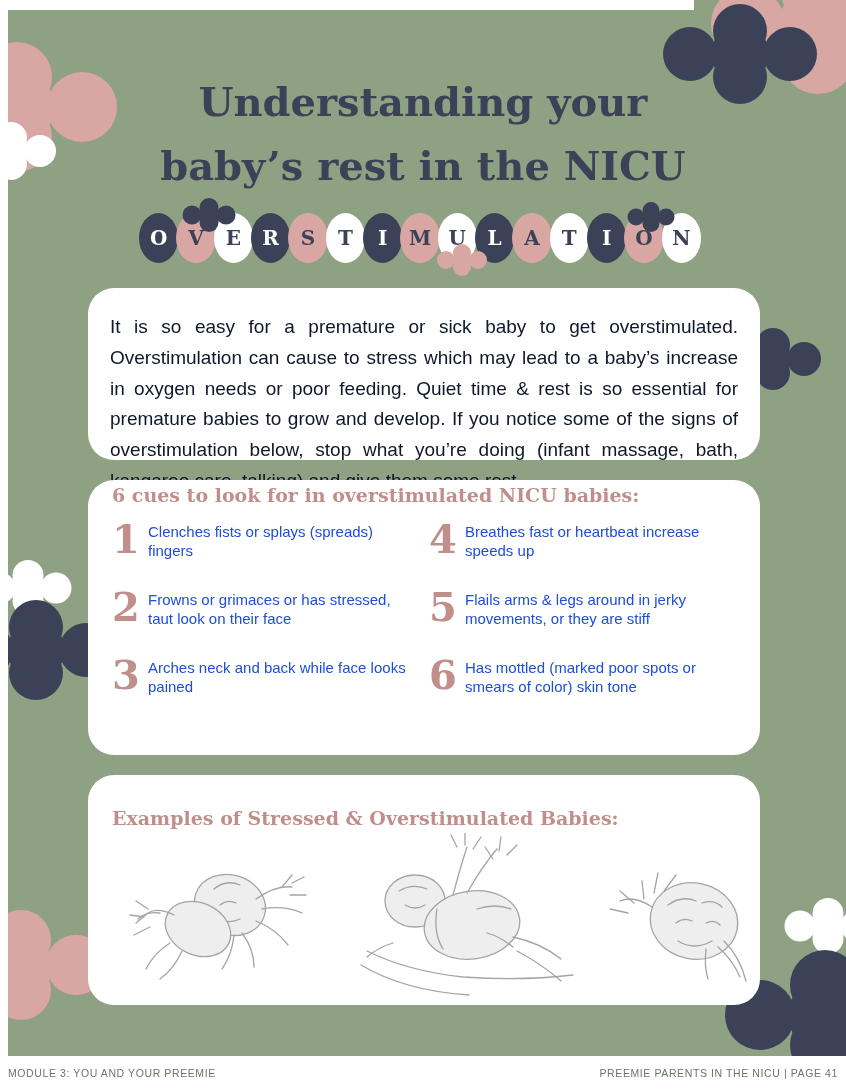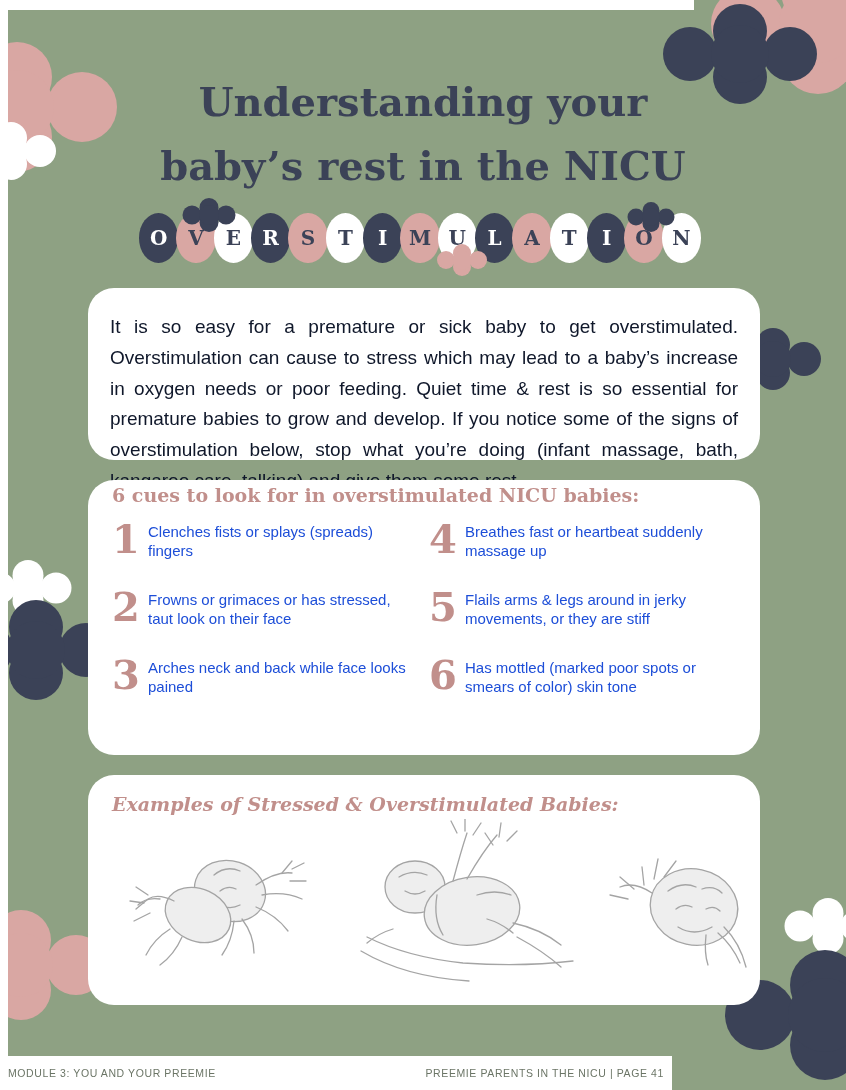--- a/index.html
+++ b/index.html
@@ -149,23 +149,22 @@
   .cue-text {
     font-family: "Liberation Sans", sans-serif;
     font-size: 15px;
     line-height: 1.28;
     color: #1d4ed8;
     padding-top: 2px;
   }
   #examples-card {
     left: 88px; top: 775px;
     width: 672px; height: 230px;
-    padding: 18px 24px;
+    padding: 32px 24px;
     box-sizing: border-box;
-    font-style: italic;
   }
   .examples-heading {
     font-family: "DejaVu Serif", serif;
     font-weight: bold;
     font-size: 19px;
     color: #c18f8b;
     margin: 0 0 4px 0;
   }
   .sketches {
     position: relative;
@@ -174,21 +173,21 @@
   }
   .sketch {
     position: absolute;
     opacity: 0.62;
   }
 
   
   .footer {
     position: absolute;
     left: 0; bottom: 0;
-    width: 672px;
+    width: 846px;
     height: 34px;
     background: #ffffff;
     z-index: 50;
     display: flex;
     align-items: center;
     justify-content: space-between;
     box-sizing: border-box;
     padding: 0 8px;
   }
   .footer-text {
@@ -327,21 +326,21 @@
 
   <div class="card" id="cues-card">
     <div class="cues-heading">6 cues to look for in overstimulated NICU babies:</div>
     <div class="cue-grid">
       <div class="cue">
         <div class="cue-num">1</div>
         <div class="cue-text">Clenches fists or splays (spreads) fingers</div>
       </div>
       <div class="cue">
         <div class="cue-num">4</div>
-        <div class="cue-text">Breathes fast or heartbeat suddenly massage up</div>
+        <div class="cue-text">Breathes fast or heartbeat increase speeds up</div>
       </div>
       <div class="cue">
         <div class="cue-num">2</div>
         <div class="cue-text">Frowns or grimaces or has stressed, taut look on their face</div>
       </div>
       <div class="cue">
         <div class="cue-num">5</div>
         <div class="cue-text">Flails arms &amp; legs around in jerky movements, or they are stiff</div>
       </div>
       <div class="cue">

